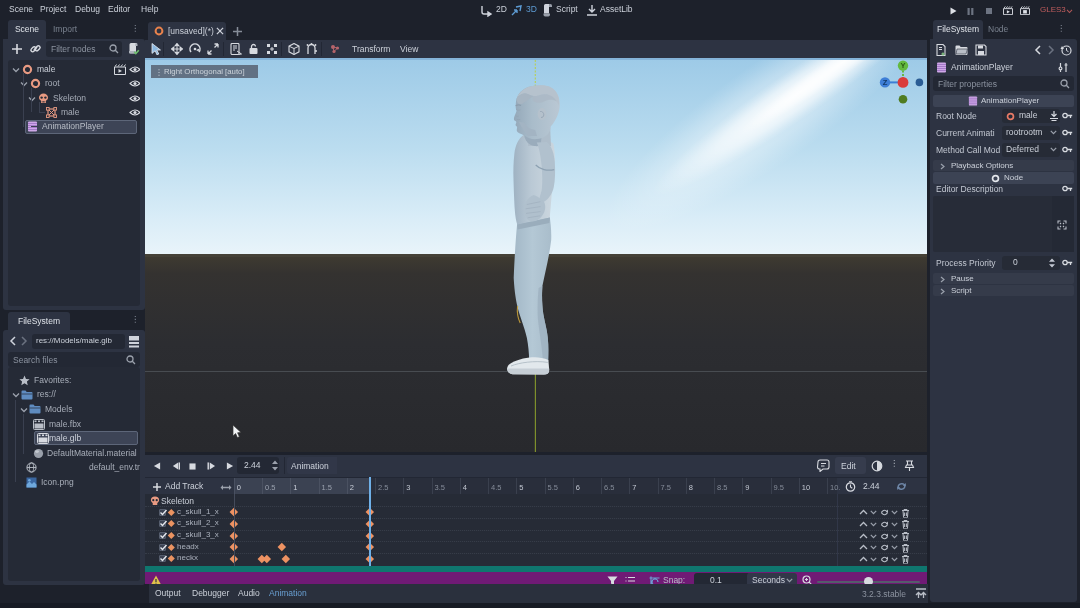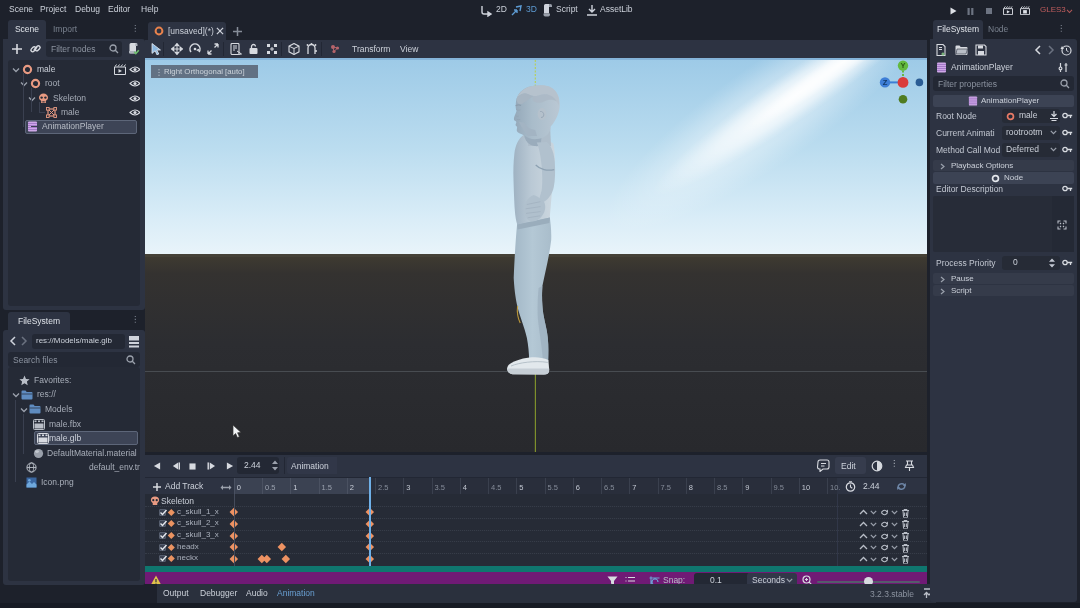--- a/index.html
+++ b/index.html
@@ -781,21 +781,21 @@
       </div>
       <svg class="abs" style="left:657px;top:3px;" width="11" height="11" viewBox="0 0 11 11">
             <circle cx="4.5" cy="4.5" r="3.5" fill="none" stroke="#d7dae0" stroke-width="1.2"></circle>
             <path d="M7 7 L10 10 M3 4.5 h3 M4.5 3 v3" stroke="#d7dae0" stroke-width="1.1"></path>
           </svg>
       <div class="abs" style="left:672px;top:8.5px;width:103px;height:2px;background:#555c6b;border-radius:1px;"></div>
       <div class="abs" style="left:719px;top:5px;width:9px;height:9px;background:#d7dae0;border-radius:50%;"></div>
     </div>
   </div>
 
-  <div class="abs" style="left:12px;top:562px;width:779px;height:19px;background:#2a303d;padding-left:12px;">
+  <div class="abs" style="left:4px;top:562px;width:779px;height:19px;background:#2a303d;padding-left:12px;">
     <div class="abs txt" style="left:6px;top:5px;font-size:8.5px;">Output</div>
     <div class="abs txt" style="left:43px;top:5px;font-size:8.5px;">Debugger</div>
     <div class="abs txt" style="left:89px;top:5px;font-size:8.5px;">Audio</div>
     <div class="abs txt" style="left:120px;top:5px;font-size:8.5px;color:#699fd2;">Animation</div>
     <div class="abs dim" style="left:713px;top:5px;font-size:8.5px;">3.2.3.stable</div>
     <svg class="abs" style="left:766px;top:4px;" width="12" height="11" viewBox="0 0 12 11">
           <path d="M1 1 h10 M3.5 10 V5 M1 7 l2.5-2.5 L6 7 M8.5 10 V5 M6 7 l2.5-2.5 L11 7" fill="none" stroke="#b9bec7" stroke-width="1.3"></path>
         </svg>
   </div>
 </div>

